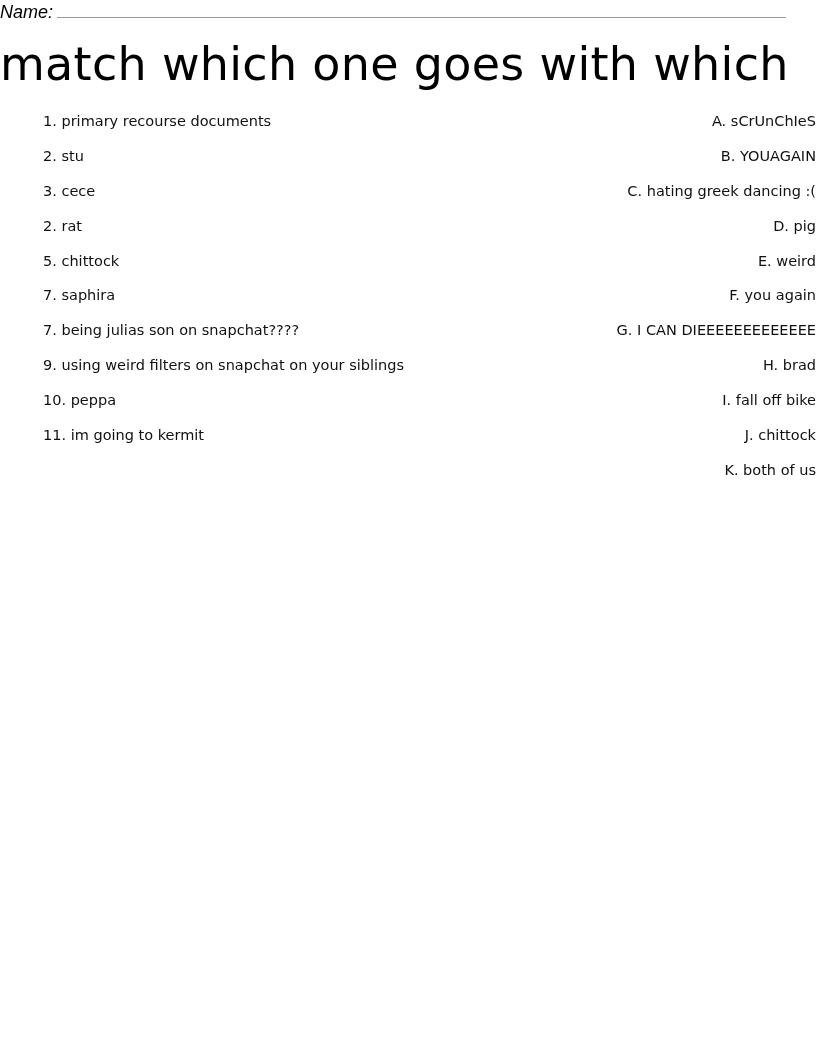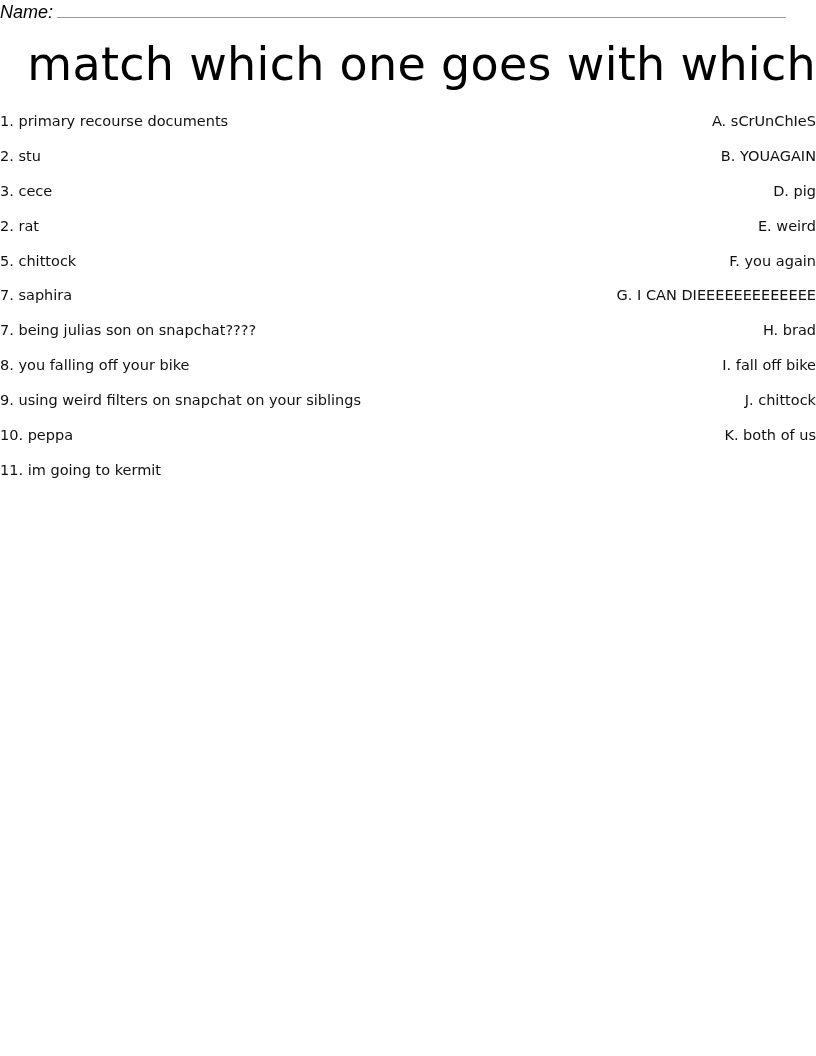--- a/index.html
+++ b/index.html
@@ -38,70 +38,71 @@
       height: 0;
       border-bottom: 1px solid #9a9a9a;
       margin-bottom: 4px;
       min-width: 10px;
     }
     .title {
       position: absolute;
       left: 0;
       top: 34px;
       width: 816px;
-      text-align: right;
+      text-align: left;
       font-family: "DejaVu Sans", sans-serif;
       font-size: 46px;
       line-height: 60px;
       color: #000;
       letter-spacing: 0.3px;
       white-space: nowrap;
     }
     .col {
       position: absolute;
       top: 111px;
       font-family: "DejaVu Sans", sans-serif;
       font-size: 14.5px;
       color: #111;
     }
     .col-left { left: 0; width: 520px; }
     .col-right { left: 543px; width: 273px; text-align: right; }
     .item {
       height: 34.9px;
       line-height: 20px;
       white-space: nowrap;
+      padding-left: 43px;
     }
   </style>
 </head>
 <body>
 
 <div class="name-row">
   <span class="name-label">Name:</span>
   <span class="name-line"></span>
 </div>
 
 <div class="title">match which one goes with which</div>
 
 <div class="col col-left">
   <div class="item">1. primary recourse documents</div>
   <div class="item">2. stu</div>
   <div class="item">3. cece</div>
   <div class="item">2. rat</div>
   <div class="item">5. chittock</div>
   <div class="item">7. saphira</div>
   <div class="item">7. being julias son on snapchat????</div>
-  <div class="item">8. you falling off your bike</div>
   <div class="item">9. using weird filters on snapchat on your siblings</div>
   <div class="item">10. peppa</div>
   <div class="item">11. im going to kermit</div>
 </div>
 
 <div class="col col-right">
   <div class="item">A. sCrUnChIeS</div>
   <div class="item">B. YOUAGAIN</div>
+  <div class="item">C. hating greek dancing :(</div>
   <div class="item">D. pig</div>
   <div class="item">E. weird</div>
   <div class="item">F. you again</div>
   <div class="item">G. I CAN DIEEEEEEEEEEEEE</div>
   <div class="item">H. brad</div>
   <div class="item">I. fall off bike</div>
   <div class="item">J. chittock</div>
   <div class="item">K. both of us</div>
 </div>
 

